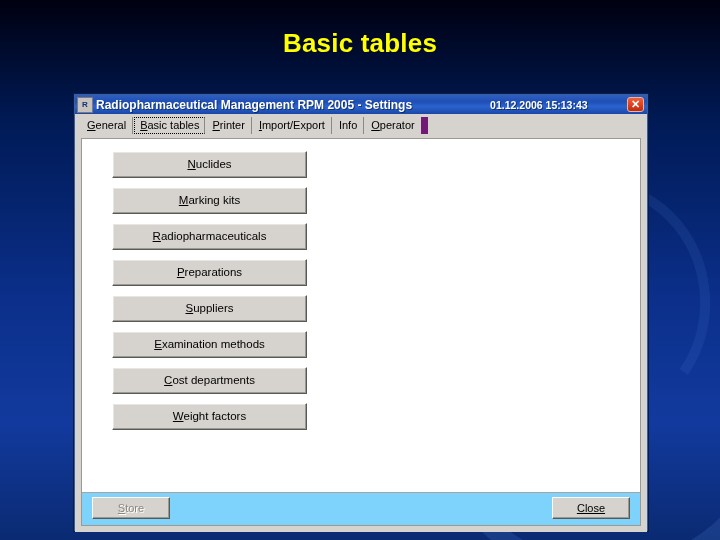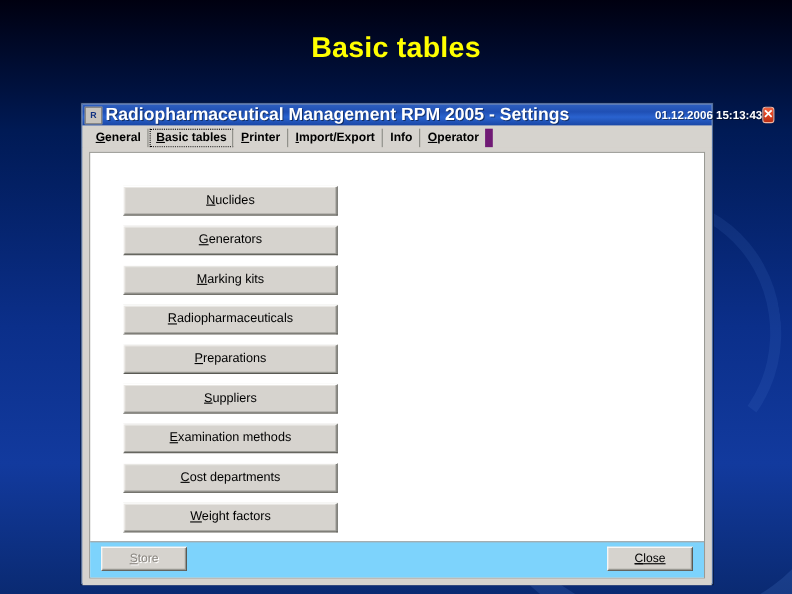--- a/index.html
+++ b/index.html
@@ -86,21 +86,21 @@
     color: #103080;
     font-size: 8px;
     line-height: 13px;
     text-align: center;
     font-weight: bold;
     margin-right: 3px;
     flex: 0 0 auto;
   }
   .titlebar .title-text {
     color: #ffffff;
-    font-size: 16px;
+    font-size: 12px;
     font-weight: bold;
     white-space: nowrap;
     text-shadow: 1px 1px 0 rgba(0,0,0,0.45);
     flex: 0 0 auto;
   }
   .titlebar .title-date {
     color: #ffffff;
     font-size: 10.5px;
     font-weight: bold;
     text-shadow: 1px 1px 0 rgba(0,0,0,0.45);
@@ -128,21 +128,20 @@
   
   .tabstrip {
     height: 20px;
     background: #d6d3ce;
     display: flex;
     align-items: center;
     padding: 2px 4px 0 6px;
     box-sizing: border-box;
     font-size: 11px;
     color: #000;
-    font-weight: bold;
   }
   .tab {
     padding: 1px 6px 2px 6px;
     margin-right: 1px;
     line-height: 14px;
     border-right: 1px solid #8a8a84;
     white-space: nowrap;
     cursor: default;
   }
   .tab.last { border-right: 7px solid #701a75; }
@@ -165,21 +164,21 @@
   .panel {
     position: relative;
     height: 100%;
     background: #ffffff;
     border: 1px solid #9a9a94;
     box-sizing: border-box;
   }
   .btncol {
     position: absolute;
     left: 30px;
-    top: 30px;
+    top: 12px;
     width: 195px;
   }
   .btn3d {
     display: block;
     width: 195px;
     height: 27px;
     margin-bottom: 9px;
     background: #d6d3ce;
     border-top: 1px solid #ffffff;
     border-left: 1px solid #ffffff;
@@ -254,21 +253,20 @@
       <div class="tab"><span class="mnem">I</span><span>mport/Export</span></div>
       <div class="tab"><span>Info</span></div>
       <div class="tab last"><span class="mnem">O</span><span>perator</span></div>
     </div>
 
     <div class="client">
       <div class="panel">
 
         <div class="btncol">
           <div class="btn3d"><span class="mnem">N</span><span>uclides</span></div>
-          <div class="btn3d"><span class="mnem">G</span><span>enerators</span></div>
           <div class="btn3d"><span class="mnem">M</span><span>arking kits</span></div>
           <div class="btn3d"><span class="mnem">R</span><span>adiopharmaceuticals</span></div>
           <div class="btn3d"><span class="mnem">P</span><span>reparations</span></div>
           <div class="btn3d"><span class="mnem">S</span><span>uppliers</span></div>
           <div class="btn3d"><span class="mnem">E</span><span>xamination methods</span></div>
           <div class="btn3d"><span class="mnem">C</span><span>ost departments</span></div>
           <div class="btn3d"><span class="mnem">W</span><span>eight factors</span></div>
         </div>
 
         <div class="bottombar">

